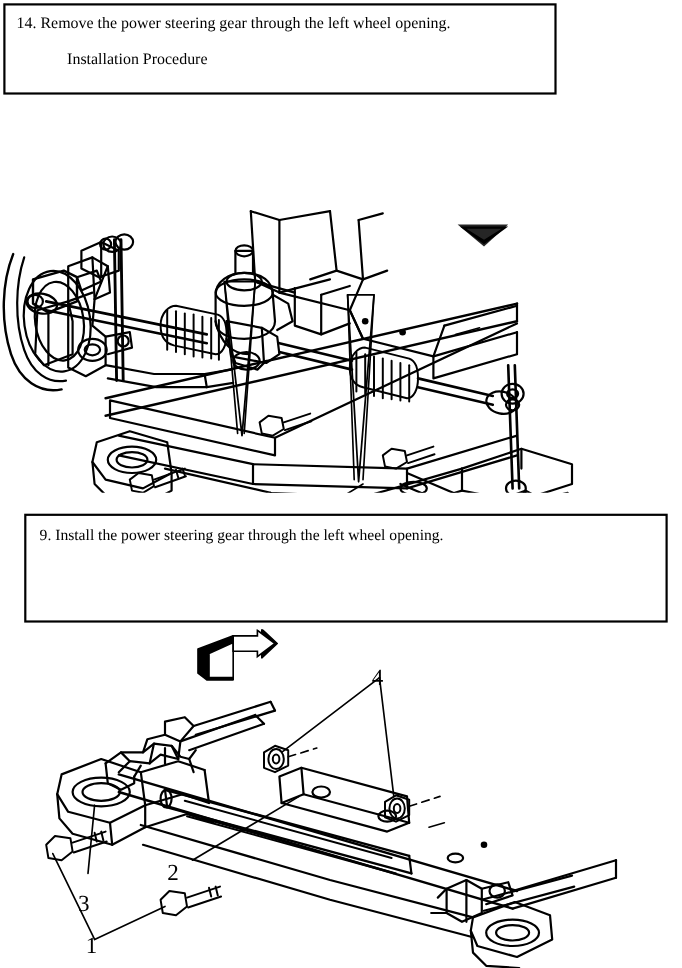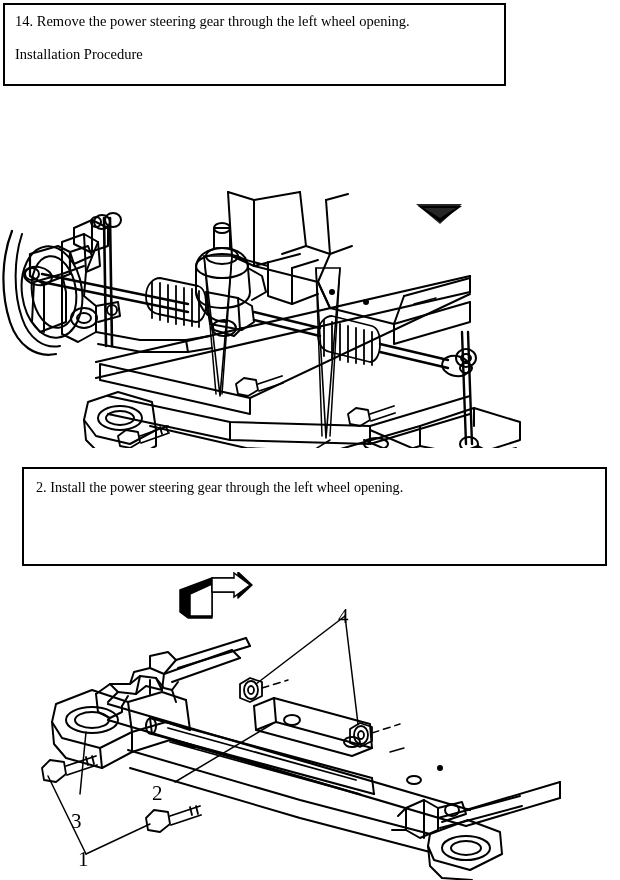--- a/index.html
+++ b/index.html
@@ -46,20 +46,21 @@
     padding: 9px 12px 0 12px;
   }
   .para {
     font-size: 14.5px;
     line-height: 1.32;
     margin: 0;
     white-space: pre-wrap;
   }
   .para + .para {
     margin-top: 14px;
+    margin-left: 46px;
   }
   #install-step-box .para {
     font-size: 14.2px;
     line-height: 1.36;
   }
   #install-step-box .para + .para {
     margin-top: 15px;
   }
 
   
@@ -302,21 +303,21 @@
 
       <g>
         <path d="M418 110 L462 110 L440 126 Z" fill="#000"></path>
         <path d="M424 112 L456 112 L440 122 Z" fill="#fff"></path>
         <path d="M416 108 L462 108 L440 128 Z" fill="#000" opacity="0.85"></path>
       </g>
     </svg>
   </div>
 
   <div class="textbox" id="install-step-box">
-    <p class="para">2. Install the power steering gear through the left wheel opening.</p>
+    <p class="para">9. Install the power steering gear through the left wheel opening.</p>
   </div>
 
   <div class="figure" id="figure-installation">
     <svg viewBox="0 0 620 308" xmlns="http://www.w3.org/2000/svg">
       <g fill="none" stroke="#000" stroke-width="2" stroke-linecap="round" stroke-linejoin="round">
 
         <path d="M56 132 L92 118 L128 130 L132 160 L100 176 L62 166 L52 150 Z"></path>
         <ellipse cx="92" cy="148" rx="26" ry="13"></ellipse>
         <ellipse cx="92" cy="148" rx="17" ry="8"></ellipse>
         <path d="M52 150 L54 172 L66 186 L102 196 L132 180 L132 160"></path>

